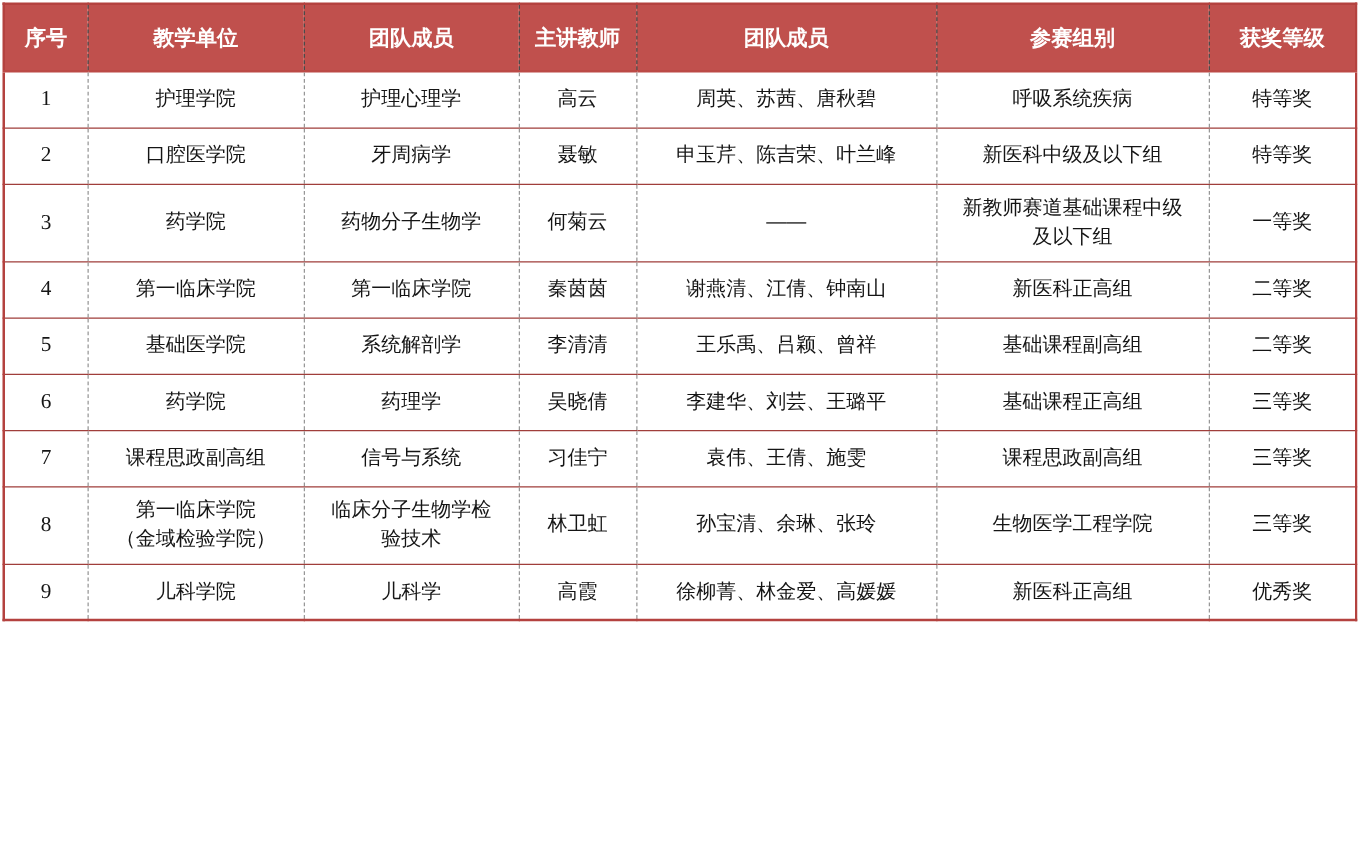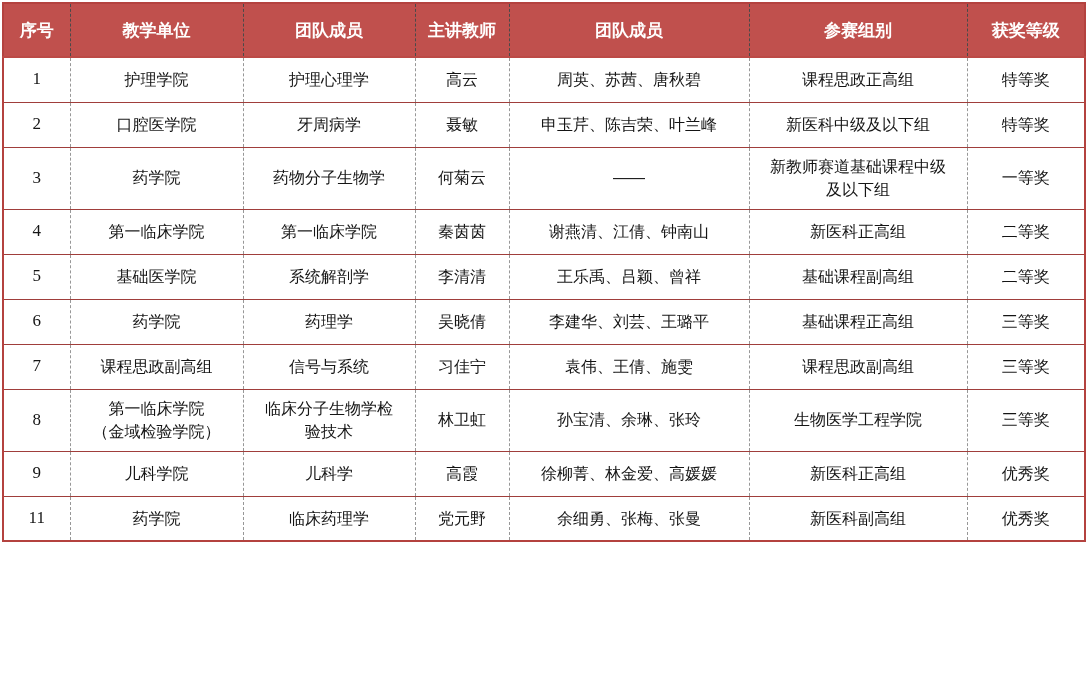--- a/index.html
+++ b/index.html
@@ -80,21 +80,21 @@
         <th>获奖等级</th>
       </tr>
     </thead>
     <tbody>
       <tr>
         <td class="num">1</td>
         <td>护理学院</td>
         <td>护理心理学</td>
         <td>高云</td>
         <td>周英、苏茜、唐秋碧</td>
-        <td>课程思政正高组</td>
+        <td>呼吸系统疾病</td>
         <td>特等奖</td>
       </tr>
       <tr>
         <td class="num">2</td>
         <td>口腔医学院</td>
         <td>牙周病学</td>
         <td>聂敏</td>
         <td>申玉芹、陈吉荣、叶兰峰</td>
         <td>新医科中级及以下组</td>
         <td>特等奖</td>
@@ -158,24 +158,15 @@
       </tr>
       <tr>
         <td class="num">9</td>
         <td>儿科学院</td>
         <td>儿科学</td>
         <td>高霞</td>
         <td>徐柳菁、林金爱、高媛媛</td>
         <td>新医科正高组</td>
         <td>优秀奖</td>
       </tr>
-      <tr>
-        <td class="num">11</td>
-        <td>药学院</td>
-        <td>临床药理学</td>
-        <td>党元野</td>
-        <td>余细勇、张梅、张曼</td>
-        <td>新医科副高组</td>
-        <td>优秀奖</td>
-      </tr>
     </tbody>
   </table>
 </div>
 
 </body></html>

